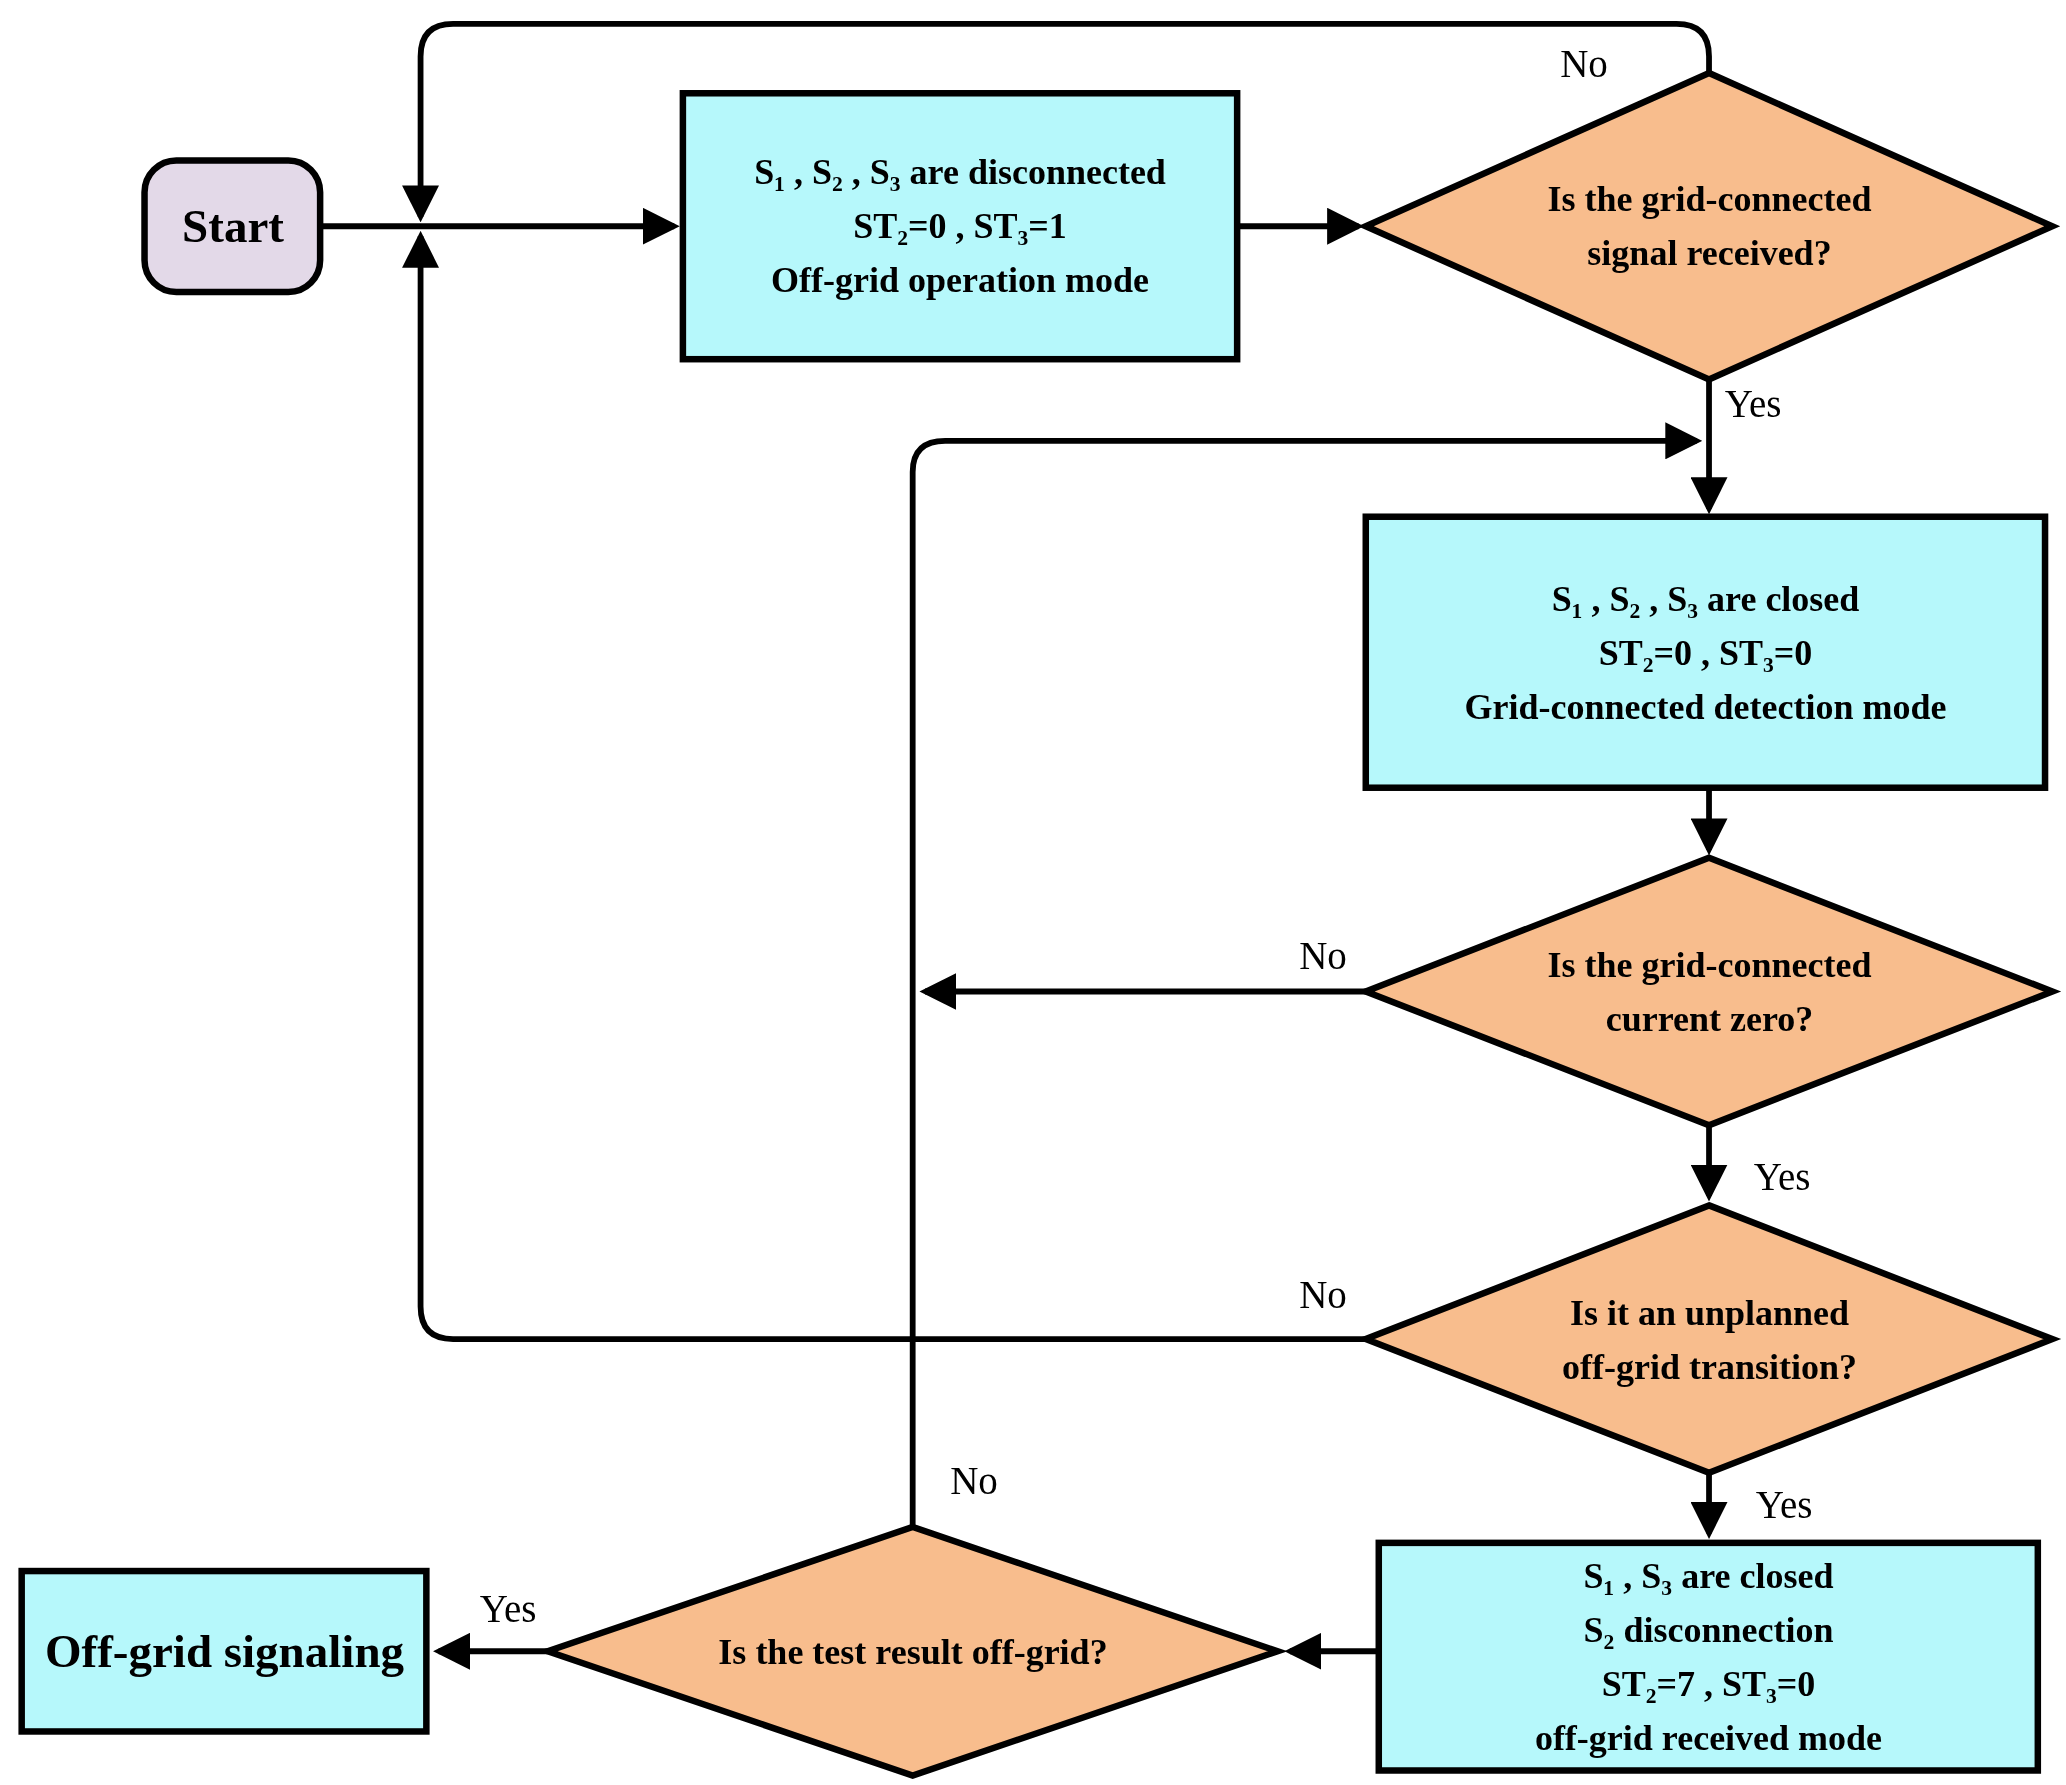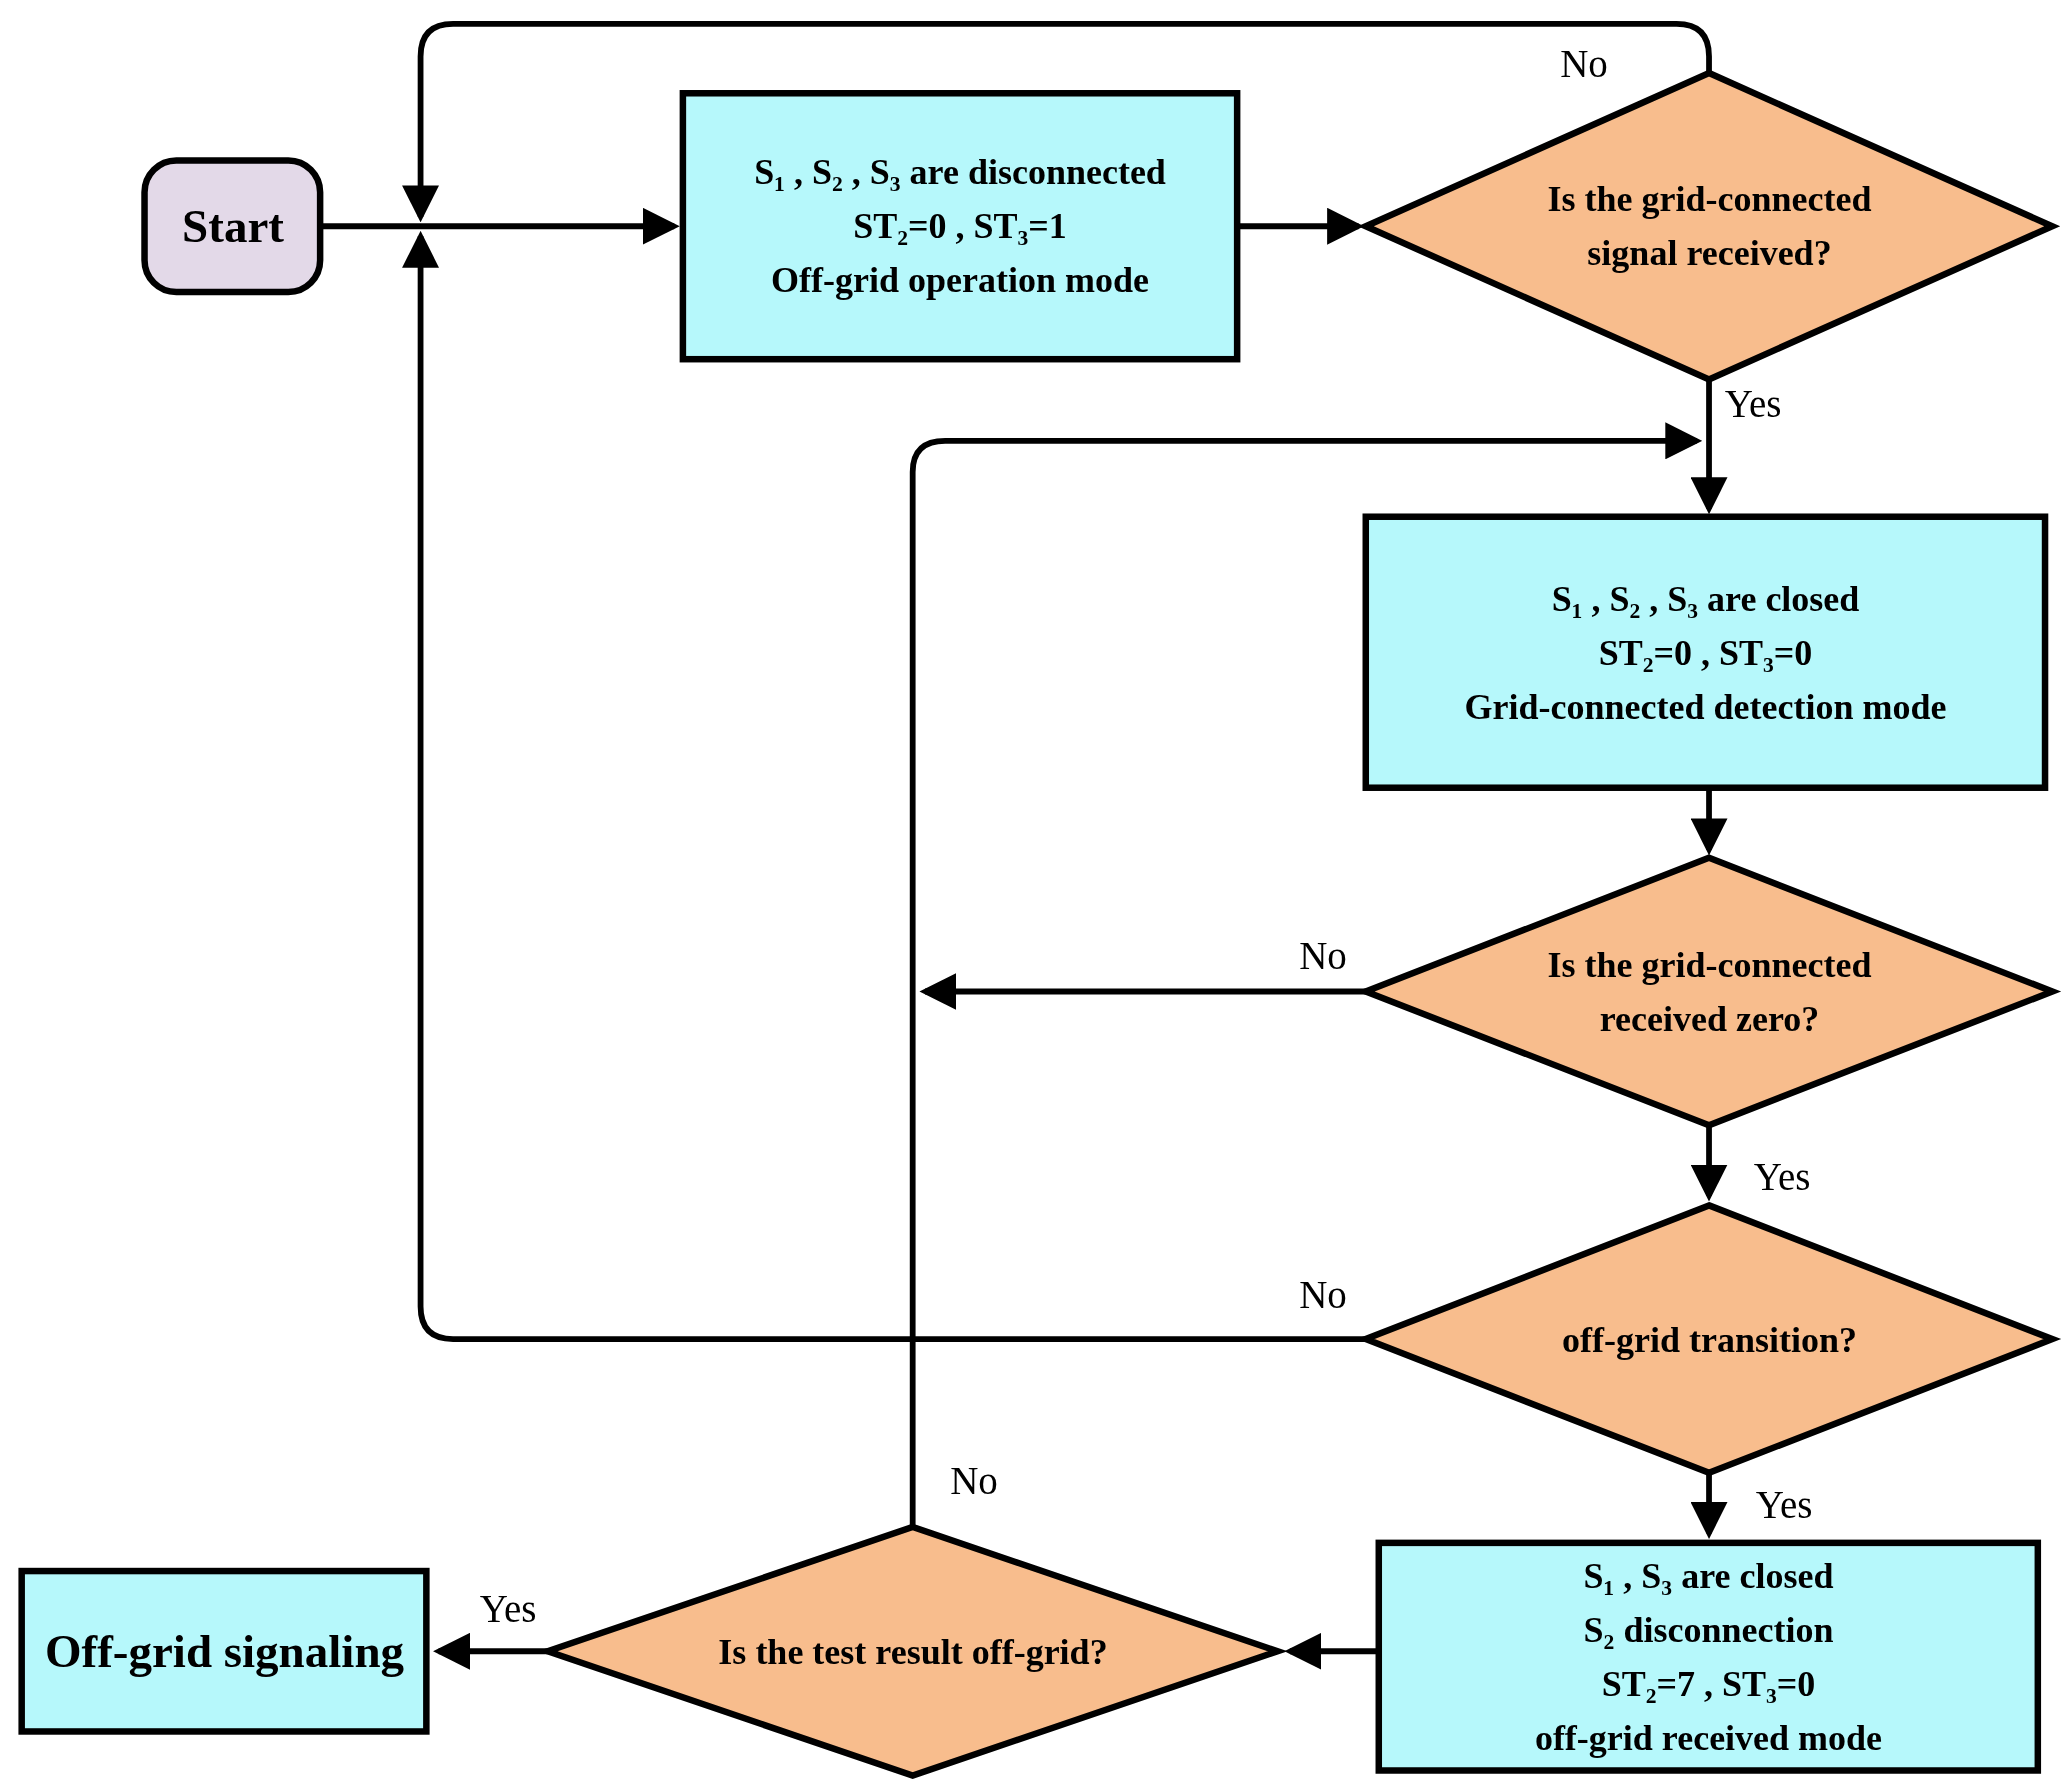--- a/index.html
+++ b/index.html
@@ -86,24 +86,25 @@
   </div>
 
   <div class="lbl" style="left:1366px;top:517px;width:679px;height:271px;">
     <div>S₁ , S₂ , S₃ are closed</div>
     <div>ST₂=0 , ST₃=0</div>
     <div>Grid-connected detection mode</div>
   </div>
 
   <div class="lbl" style="left:1366px;top:876px;width:687px;height:231px;">
     <div>Is the grid-connected</div>
-    <div>received zero?</div>
+    <div>current zero?</div>
   </div>
 
   <div class="lbl" style="left:1366px;top:1224px;width:687px;height:231px;">
+    <div>Is it an unplanned</div>
     <div>off-grid transition?</div>
   </div>
 
   <div class="lbl" style="left:1379px;top:1543px;width:659px;height:228px;line-height:1.5;">
     <div>S₁ , S₃ are closed</div>
     <div>S₂ disconnection</div>
     <div>ST₂=7 , ST₃=0</div>
     <div>off-grid received mode</div>
   </div>
 

